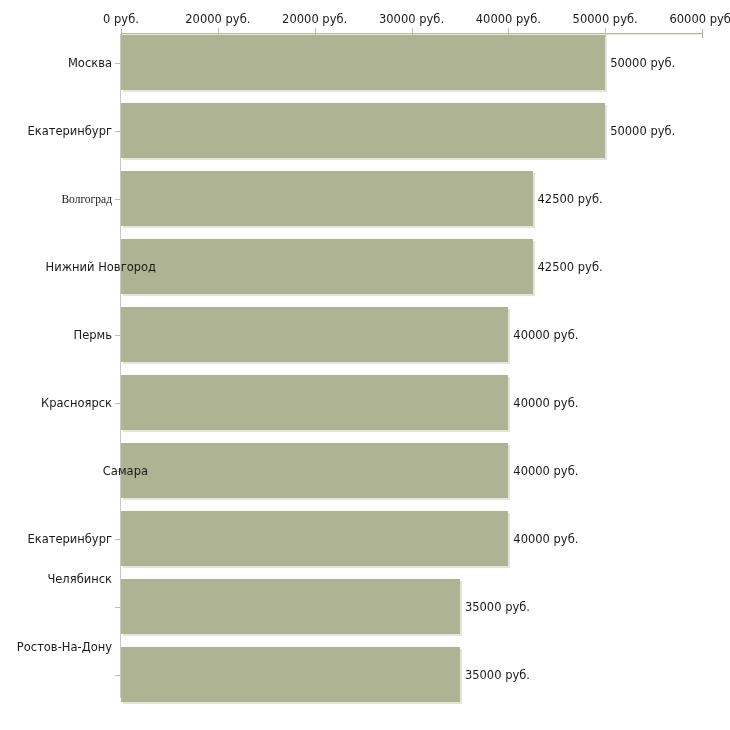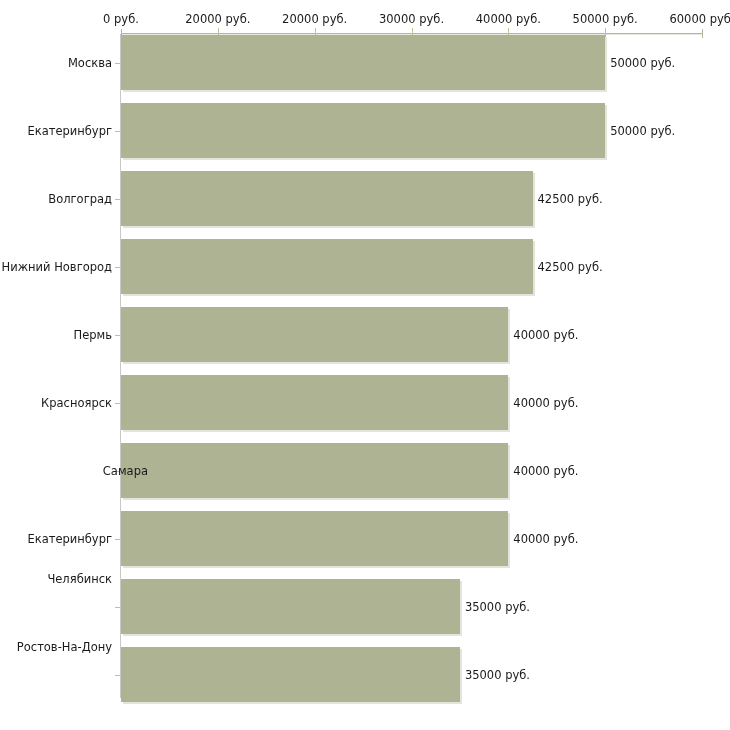--- a/index.html
+++ b/index.html
@@ -157,28 +157,28 @@
       <div class="bar-shadow" style="left: 123px; top: 105px; width: 484.167px; height: 55px;"></div>
       <div class="bar" title="Екатеринбург: 50000 руб." style="top: 103px; width: 484.167px; height: 55px;"></div>
       <div class="cat-tick" style="top: 131px;"></div>
       <div class="cat-label-wrap" style="top: 125px;">
         <div class="cat-label">Екатеринбург</div>
       </div>
       <div class="val-label" style="left: 610.167px; top: 125px;">50000 руб.</div>
       <div class="bar-shadow" style="left: 123px; top: 173px; width: 411.542px; height: 55px;"></div>
       <div class="bar" title="Волгоград: 42500 руб." style="top: 171px; width: 411.542px; height: 55px;"></div>
       <div class="cat-tick" style="top: 199px;"></div>
-      <div class="cat-label-wrap" style="top: 193px;">
+      <div class="cat-label-wrap" style="top: 193px; font-family: Liberation Serif, serif;">
         <div class="cat-label">Волгоград</div>
       </div>
       <div class="val-label" style="left: 537.542px; top: 193px;">42500 руб.</div>
       <div class="bar-shadow" style="left: 123px; top: 241px; width: 411.542px; height: 55px;"></div>
       <div class="bar" title="Нижний Новгород: 42500 руб." style="top: 239px; width: 411.542px; height: 55px;"></div>
       <div class="cat-tick" style="top: 267px;"></div>
-      <div class="cat-label-wrap" style="top: 261px;">
+      <div class="cat-label-wrap" style="top: 261px; margin-left: 44px;">
         <div class="cat-label">Нижний Новгород</div>
       </div>
       <div class="val-label" style="left: 537.542px; top: 261px;">42500 руб.</div>
       <div class="bar-shadow" style="left: 123px; top: 309px; width: 387.333px; height: 55px;"></div>
       <div class="bar" title="Пермь: 40000 руб." style="top: 307px; width: 387.333px; height: 55px;"></div>
       <div class="cat-tick" style="top: 335px;"></div>
       <div class="cat-label-wrap" style="top: 329px;">
         <div class="cat-label">Пермь</div>
       </div>
       <div class="val-label" style="left: 513.333px; top: 329px;">40000 руб.</div>

